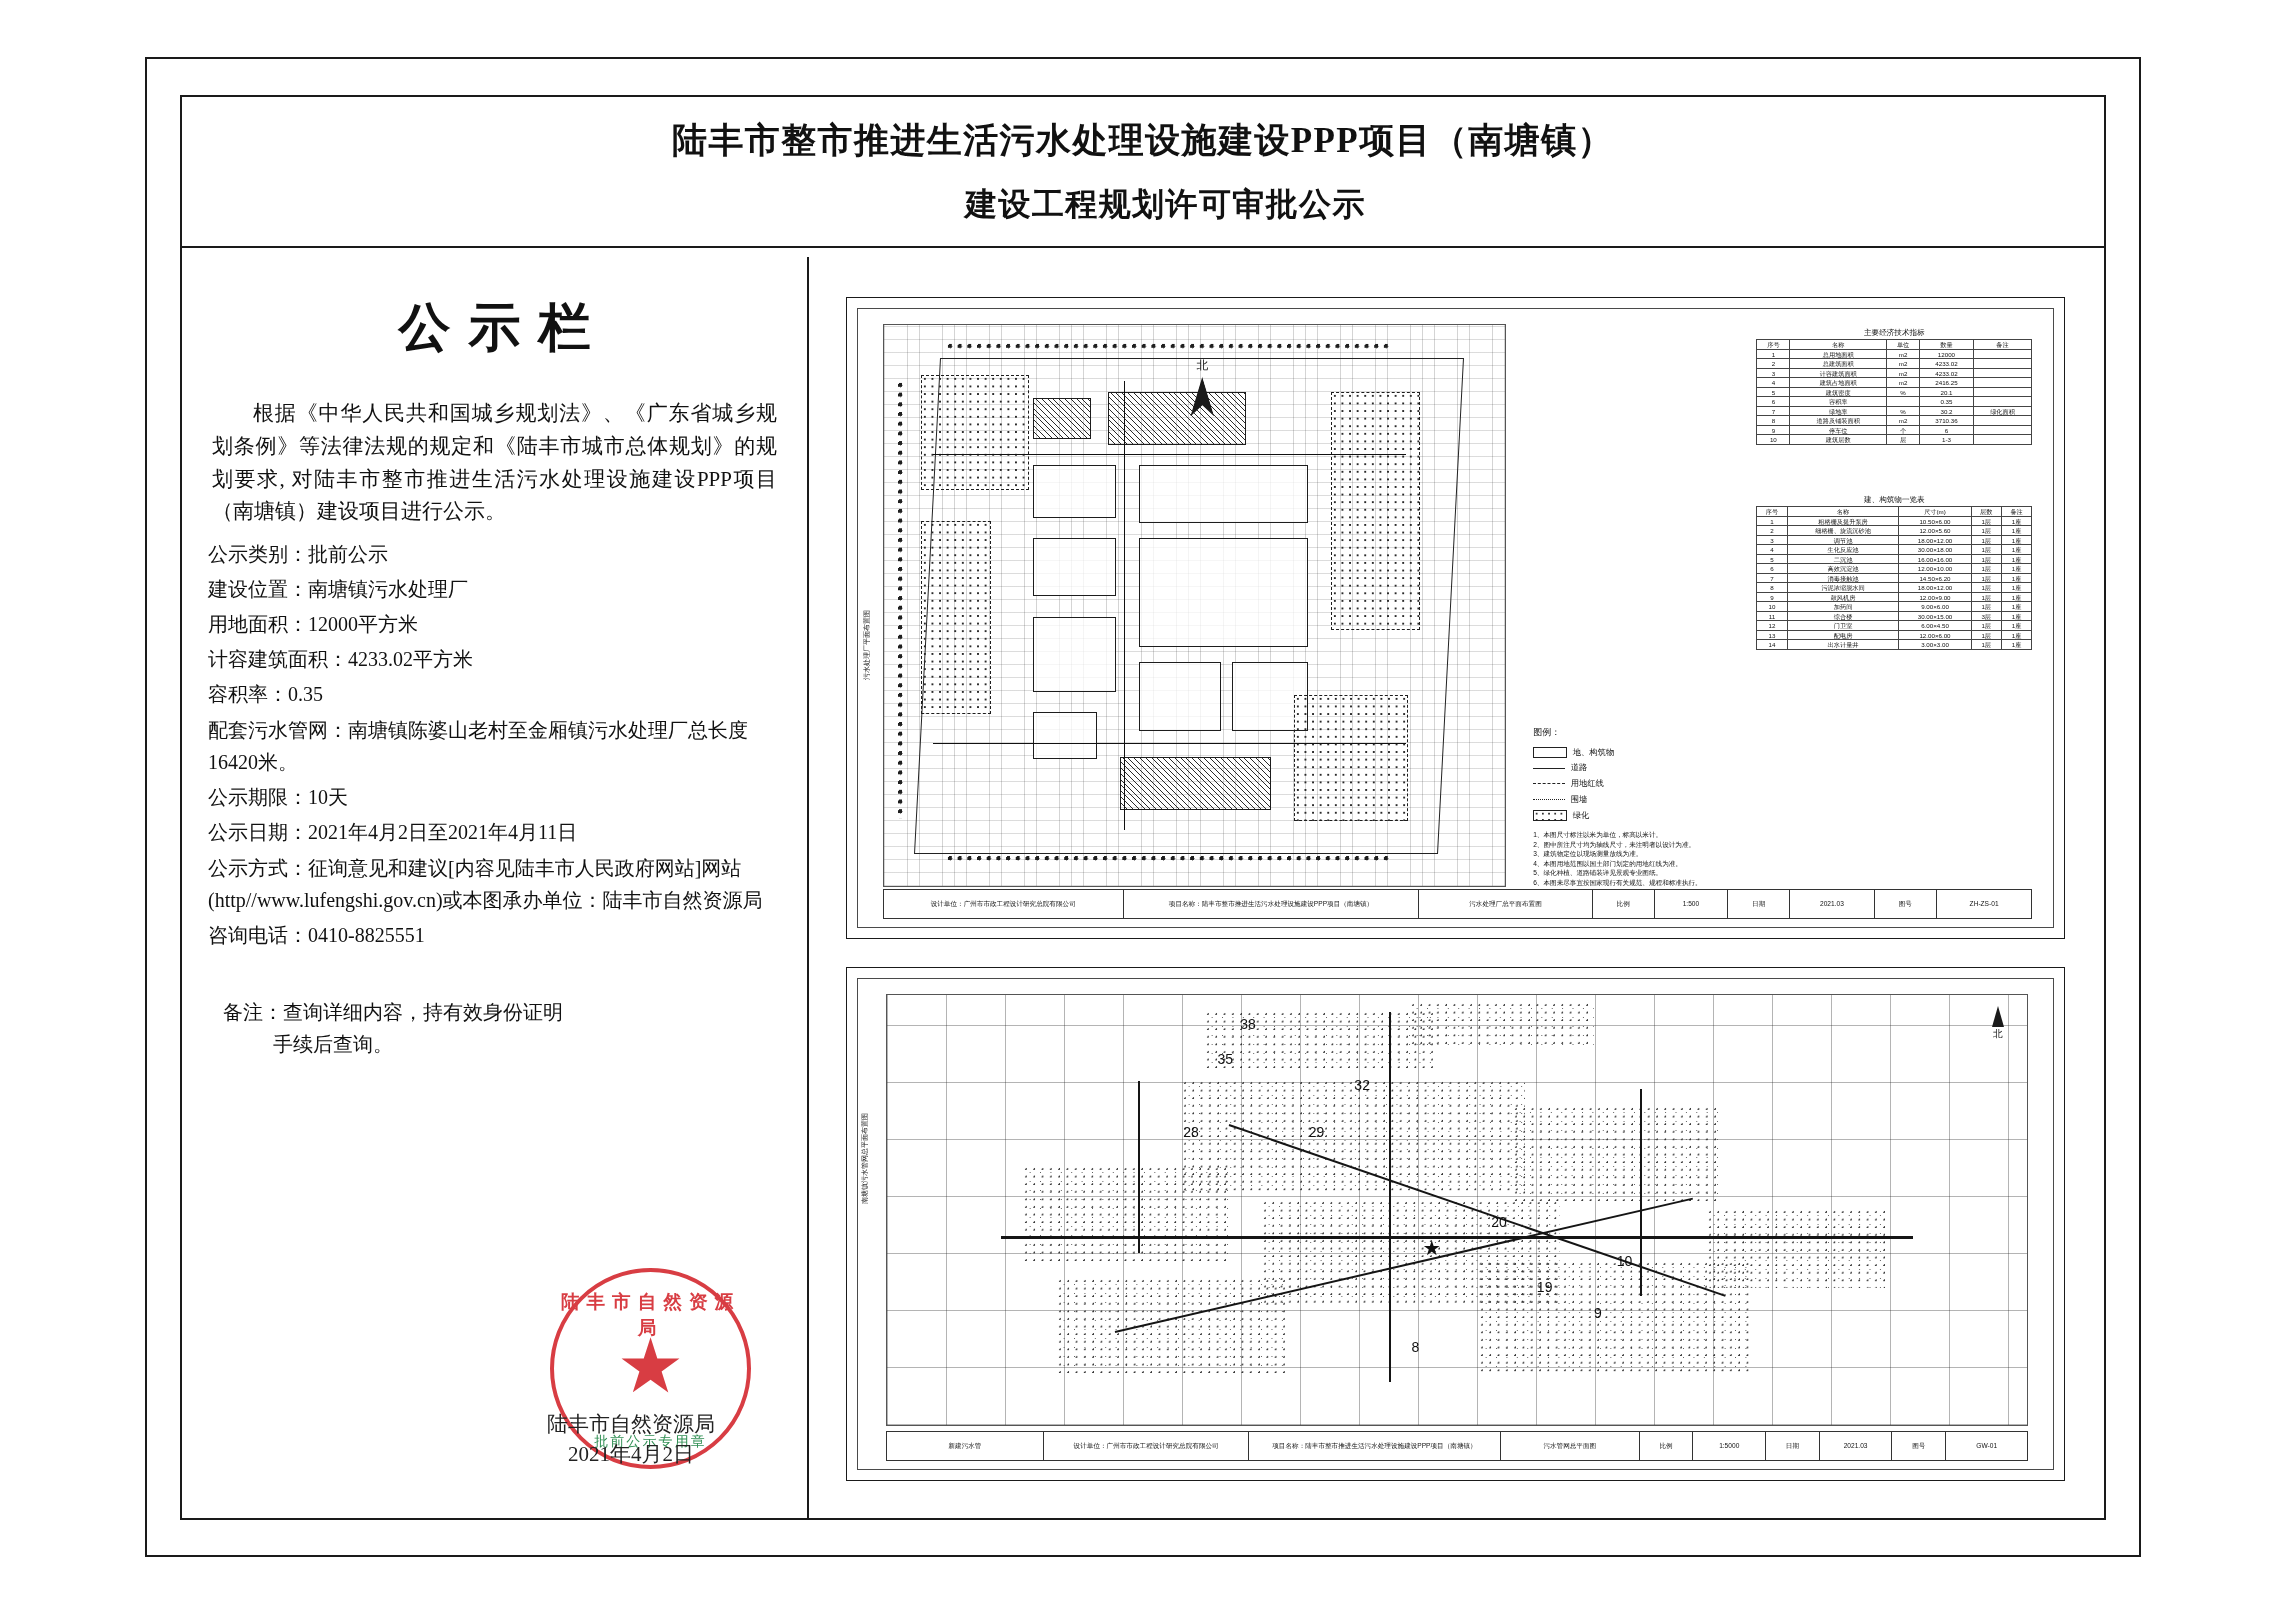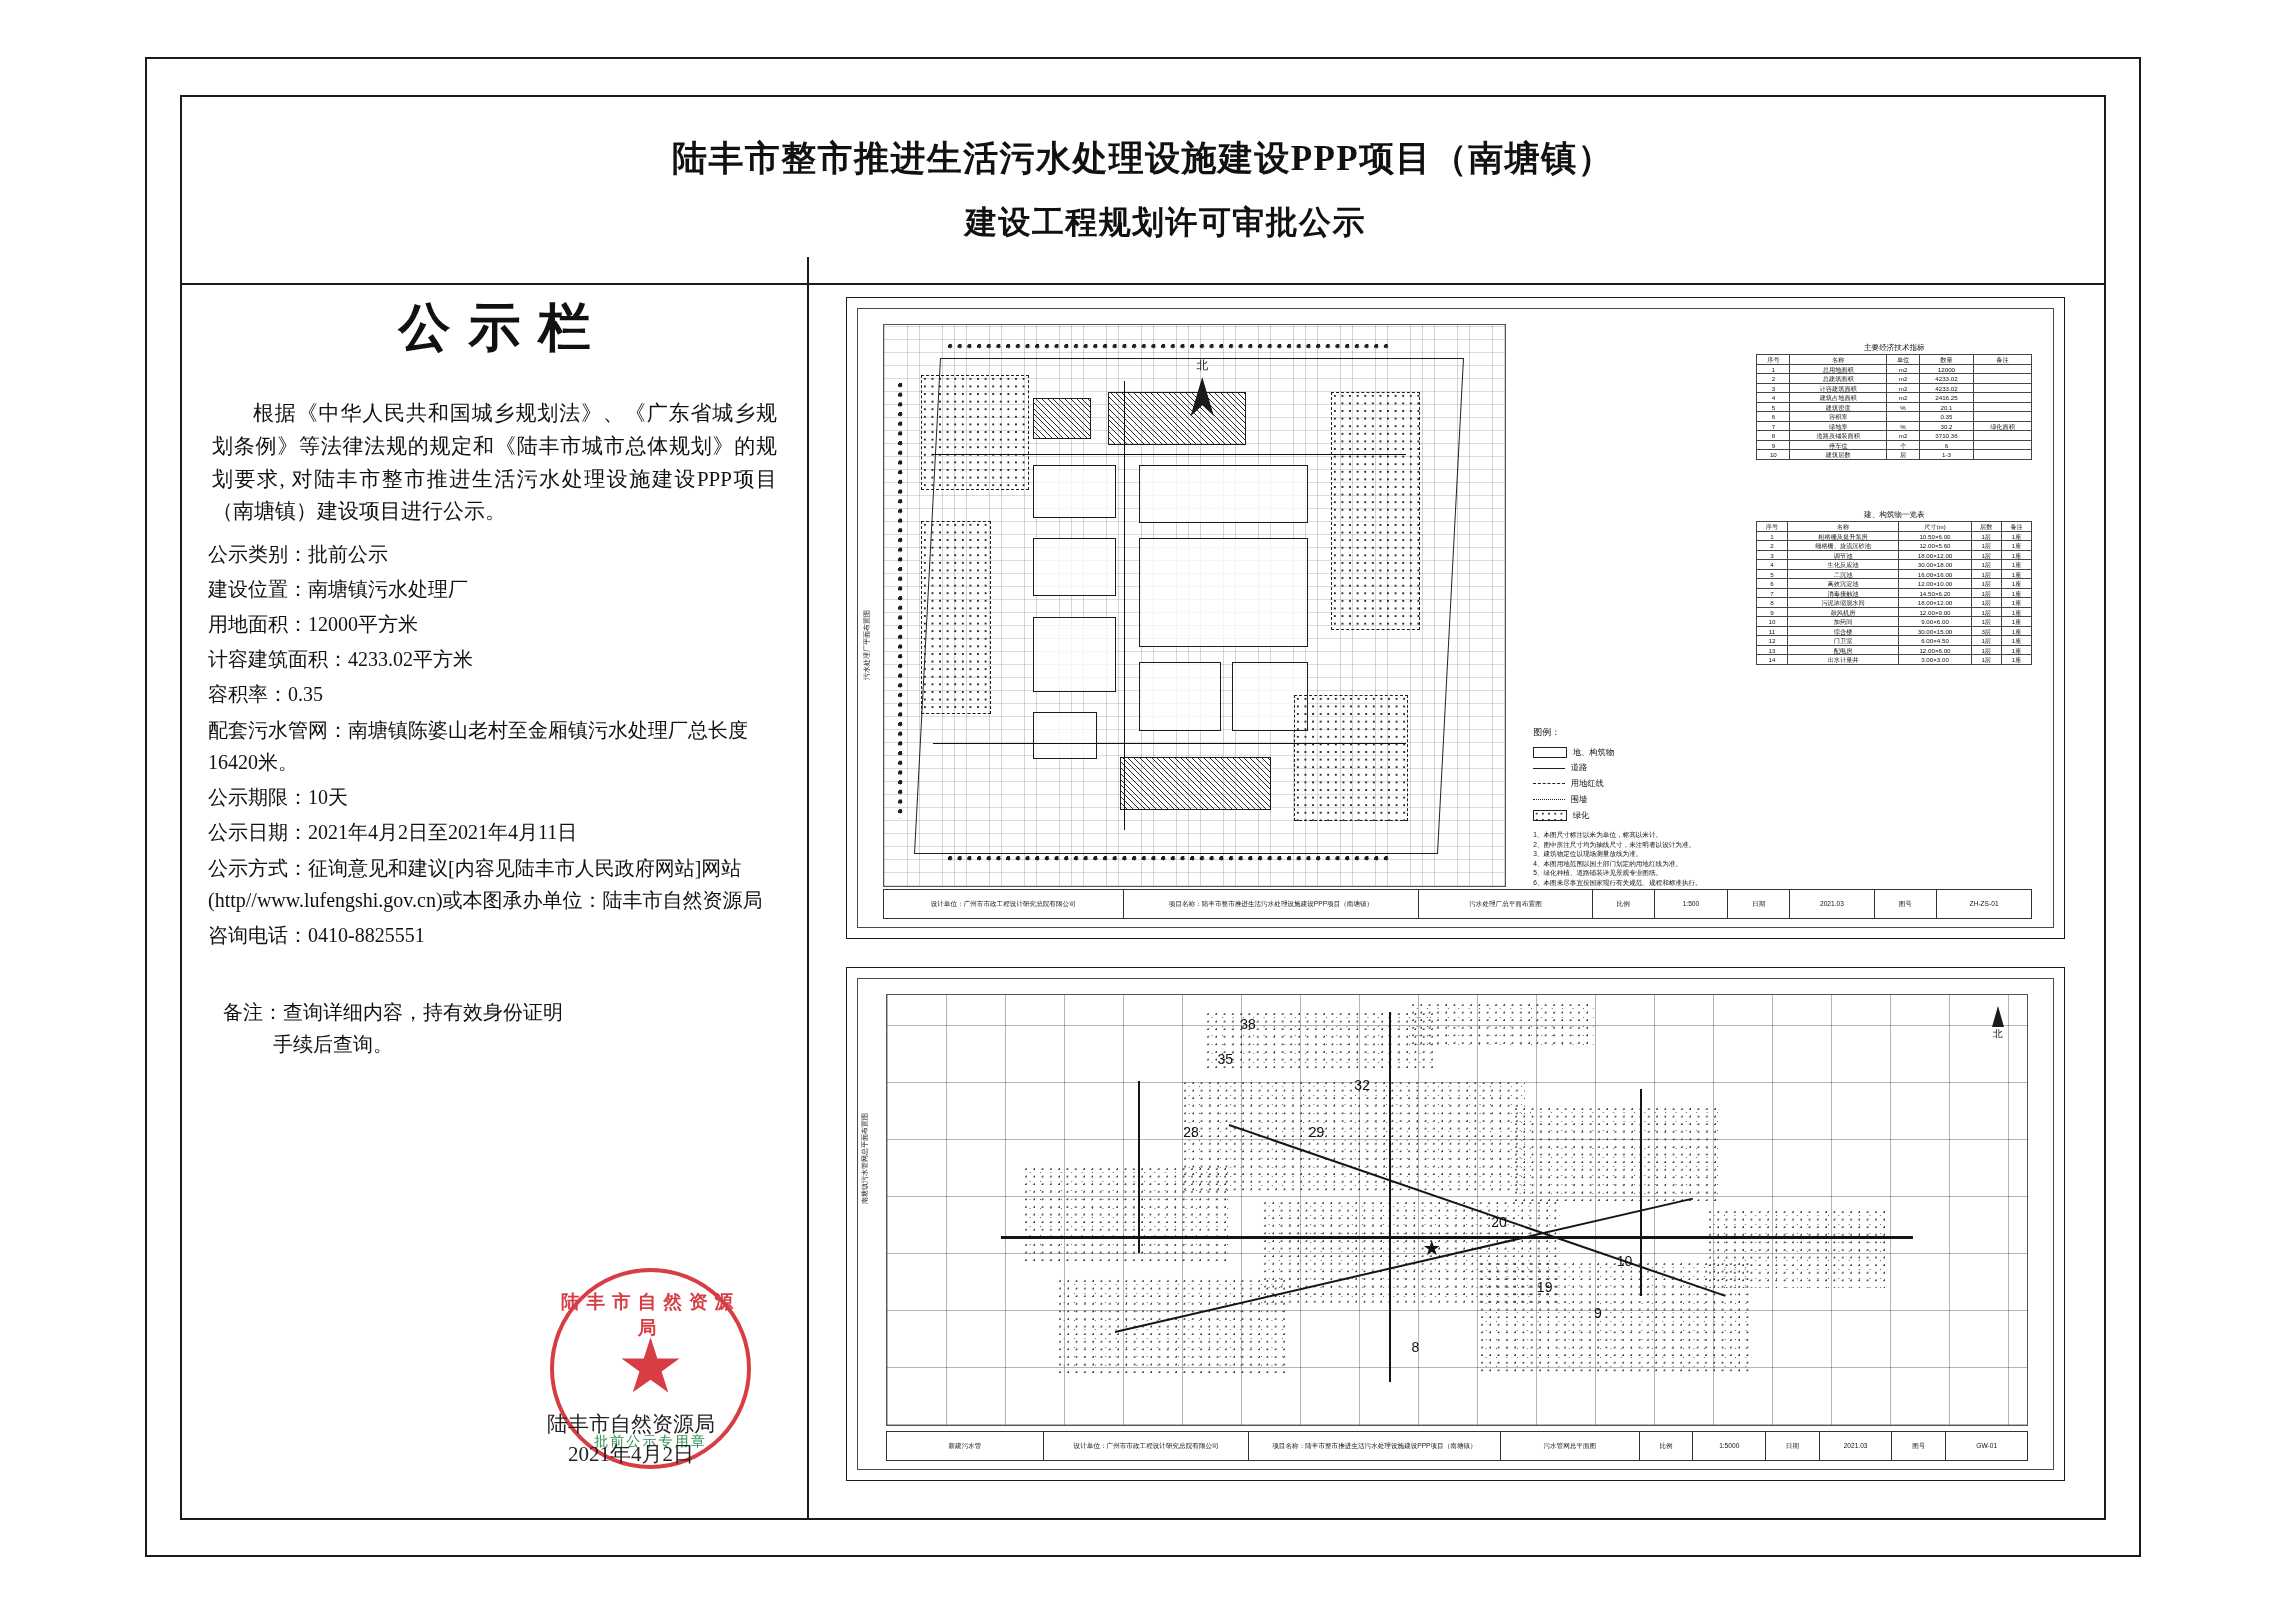--- a/index.html
+++ b/index.html
@@ -37,21 +37,21 @@
     border: 2.1px solid #1a1a1a;
     box-sizing: border-box;
   }
 
   
   .title-band {
     position: absolute;
     left: 0;
     top: 0;
     right: 0;
-    height: 188px;
+    height: 151px;
     border-bottom: 2.1px solid #1a1a1a;
     box-sizing: border-box;
     display: flex;
     flex-direction: column;
     align-items: center;
     justify-content: center;
     gap: 19px;
   }
   .title-line1 {
     font-size: 35px;
@@ -288,21 +288,20 @@
     border: 0.7px solid #333;
     font-size: 6.2px;
     border-collapse: collapse;
     background: #fff;
   }
   .tbl caption {
     caption-side: top;
     font-size: 7.6px;
     padding: 1.4px 0;
     white-space: nowrap;
-    margin-top: 15px;
   }
   .tbl td, .tbl th {
     border: 0.7px solid #444;
     padding: 0.7px 1.4px;
     line-height: 1.15;
     font-weight: normal;
     text-align: center;
     white-space: nowrap;
     font-family: "Liberation Sans", sans-serif;
   }

